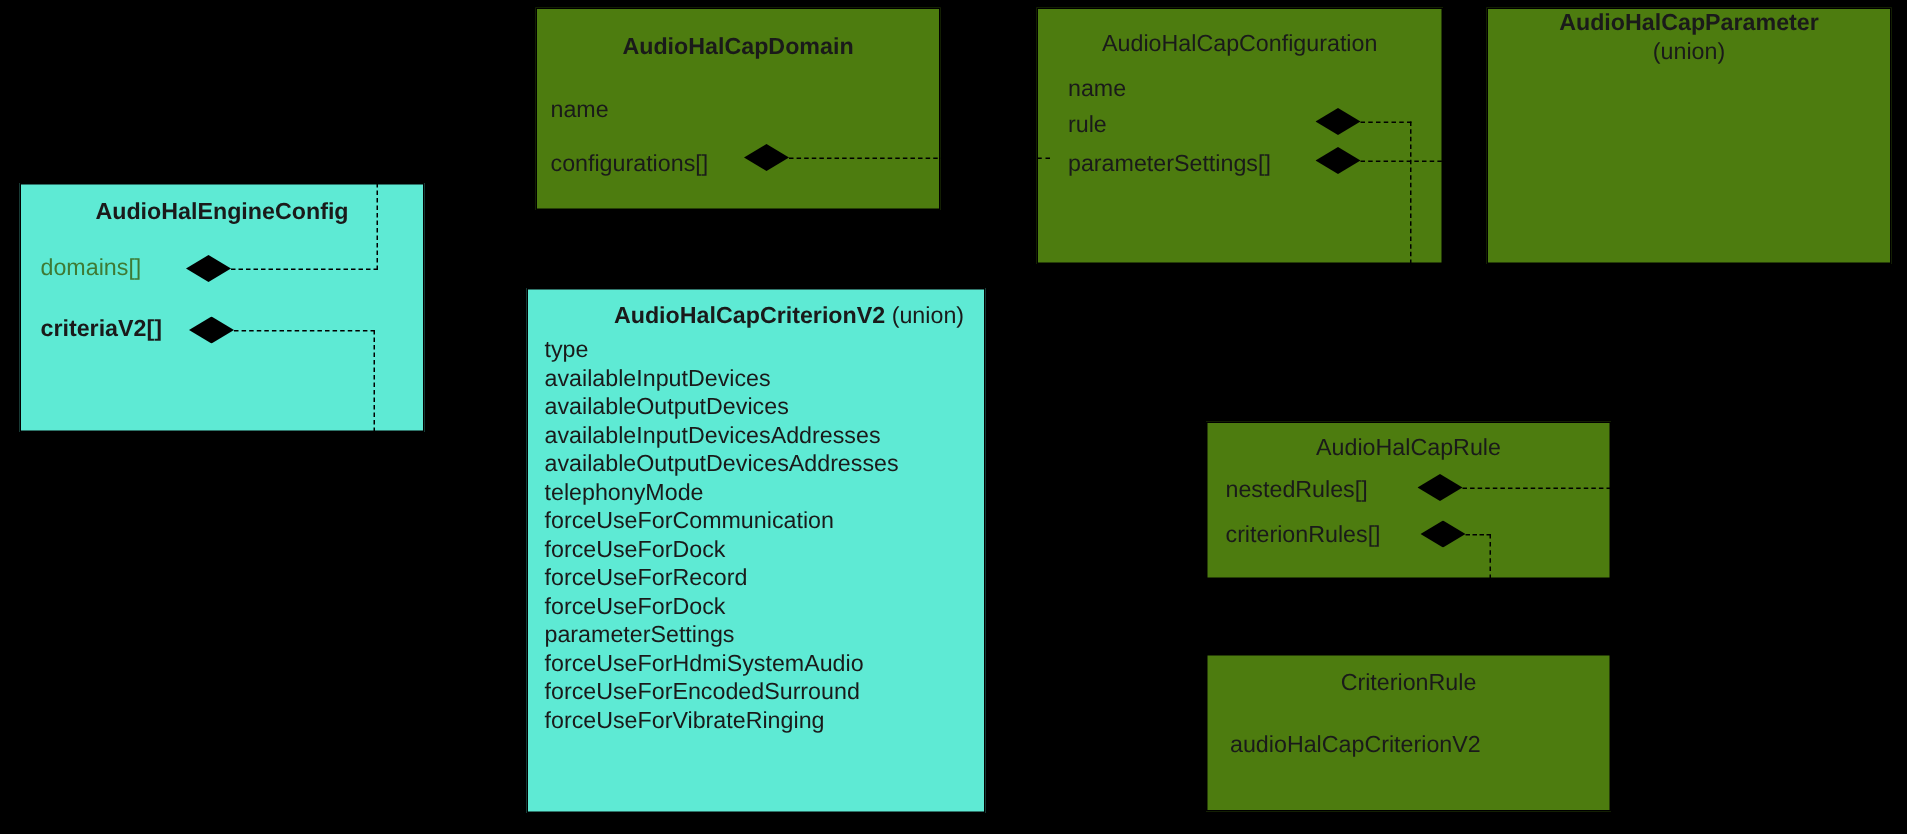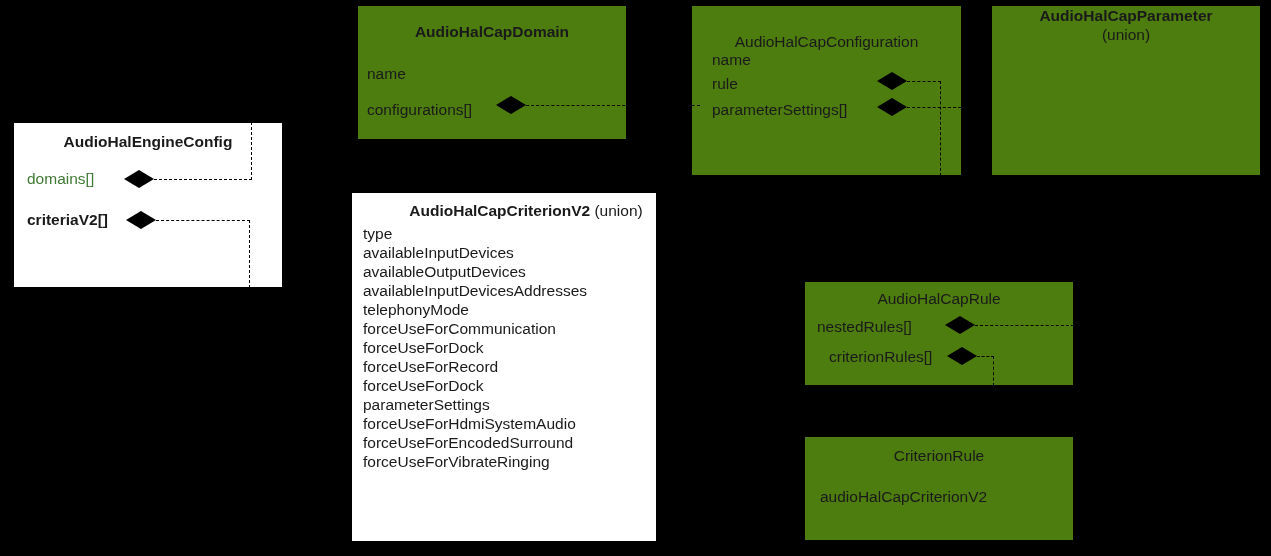--- a/index.html
+++ b/index.html
@@ -17,21 +17,21 @@
   }
   .uml-box {
     position: absolute;
     box-sizing: border-box;
     border: 1px solid #000000;
     color: #1a1a1a;
     font-size: 15.5px;
     line-height: 19px;
   }
   .box-green { background: #4d7c0f; }
-  .box-gray  { background: #ffffff; }
+  .box-gray  { background: #5eead4; }
 
   .box-title {
     text-align: center;
     white-space: nowrap;
   }
   .box-title.bold { font-weight: bold; }
   .box-title .normal { font-weight: normal; }
 
   .attr-list {
     margin: 0;
@@ -99,21 +99,21 @@
   </div>
 
   <div class="diamond" style="left:496px; top:96px;">
     <svg width="30" height="18" viewBox="0 0 30 18">
         <polygon points="0,9 15,0 30,9 15,18" fill="#000"></polygon>
       </svg>
   </div>
   <div class="conn-h" style="left:526px; top:105px; width:170px;"></div>
 
   <div class="uml-box box-green" style="left:691px; top:5px; width:271px; height:171px;">
-    <div class="box-title" style="margin-top:26px;">AudioHalCapConfiguration</div>
+    <div class="box-title" style="margin-top:14px;">AudioHalCapConfiguration</div>
     <div class="attr" style="position:absolute; left:20px; top:44px;">name</div>
     <div class="attr" style="position:absolute; left:20px; top:68px;">rule</div>
     <div class="attr" style="position:absolute; left:20px; top:94px;">parameterSettings[]</div>
   </div>
 
   <div class="diamond" style="left:877px; top:72px;">
     <svg width="30" height="18" viewBox="0 0 30 18">
         <polygon points="0,9 15,0 30,9 15,18" fill="#000"></polygon>
       </svg>
   </div>
@@ -137,36 +137,37 @@
   <div class="uml-box box-gray" style="left:351px; top:192px; width:306px; height:350px;">
     <div class="box-title" style="margin-top:8px;padding-left:44px;">
       <span class="bold" style="font-weight:bold;">AudioHalCapCriterionV2</span>
       <span class="normal">(union)</span>
     </div>
     <ul class="attr-list" style="position:absolute; left:11px; top:31px;">
       <li class="attr">type</li>
       <li class="attr">availableInputDevices</li>
       <li class="attr">availableOutputDevices</li>
       <li class="attr">availableInputDevicesAddresses</li>
+      <li class="attr">availableOutputDevicesAddresses</li>
       <li class="attr">telephonyMode</li>
       <li class="attr">forceUseForCommunication</li>
       <li class="attr">forceUseForDock</li>
       <li class="attr">forceUseForRecord</li>
       <li class="attr">forceUseForDock</li>
       <li class="attr">parameterSettings</li>
       <li class="attr">forceUseForHdmiSystemAudio</li>
       <li class="attr">forceUseForEncodedSurround</li>
       <li class="attr">forceUseForVibrateRinging</li>
     </ul>
   </div>
 
   <div class="uml-box box-green" style="left:804px; top:281px; width:270px; height:105px;">
     <div class="box-title" style="margin-top:7px;">AudioHalCapRule</div>
     <div class="attr" style="position:absolute; left:12px; top:35px;">nestedRules[]</div>
-    <div class="attr" style="position:absolute; left:24px; top:65px;text-align:right;">criterionRules[]</div>
+    <div class="attr" style="position:absolute; left:12px; top:65px;text-align:right;">criterionRules[]</div>
   </div>
 
   <div class="diamond" style="left:945px; top:316px;">
     <svg width="30" height="18" viewBox="0 0 30 18">
         <polygon points="0,9 15,0 30,9 15,18" fill="#000"></polygon>
       </svg>
   </div>
   <div class="conn-h" style="left:975px; top:325px; width:99px;"></div>
 
   <div class="diamond" style="left:947px; top:347px;">

